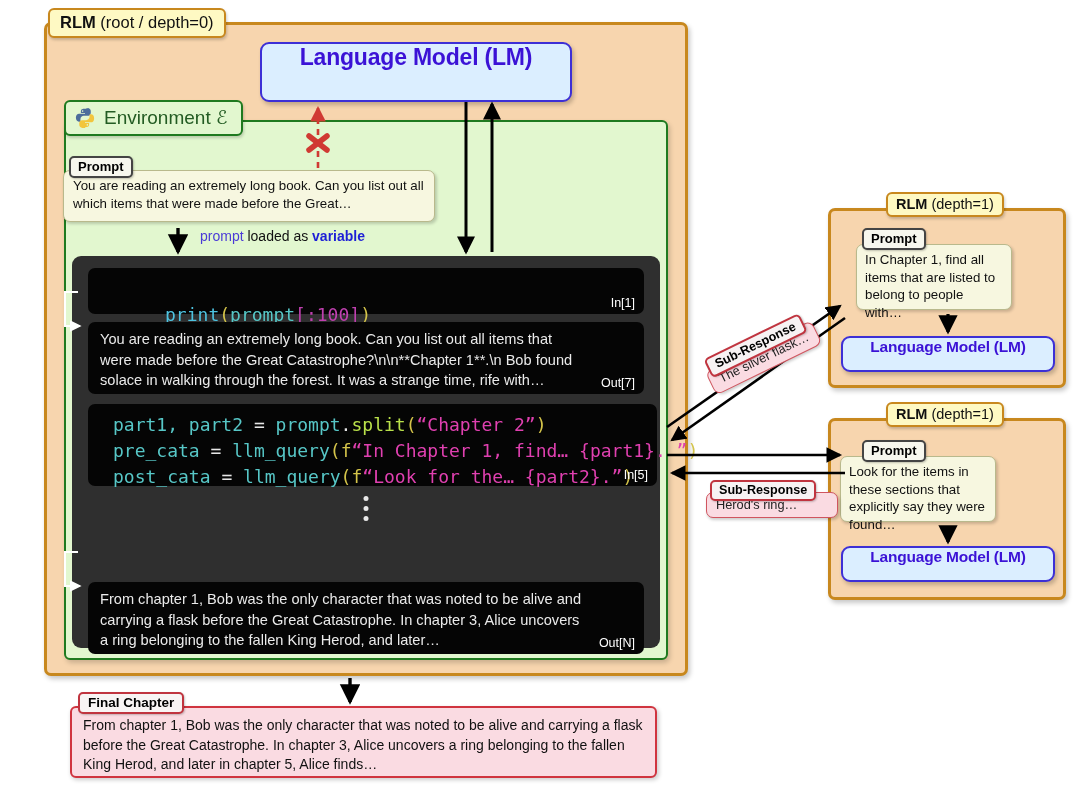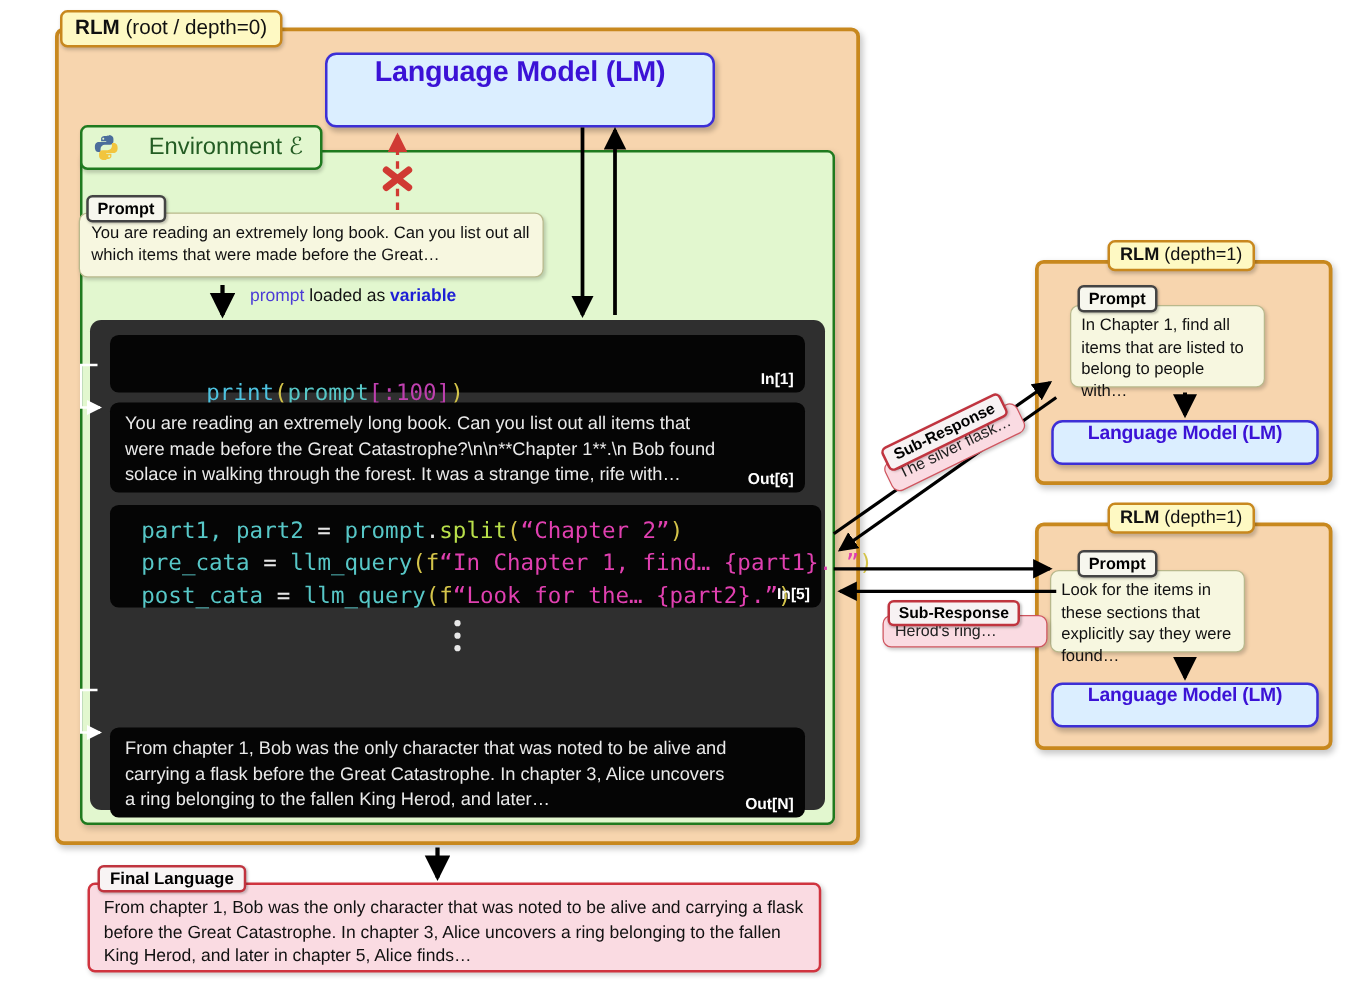--- a/index.html
+++ b/index.html
@@ -34,21 +34,21 @@
 
   
   .env{
     left:64px;top:120px;width:604px;height:540px;
     background:#e2f7cf;border:2.5px solid #1f7a1f;border-radius:6px;
     box-shadow:2px 3px 5px rgba(0,0,0,0.18);
   }
   .env-tag{
     position:absolute;left:64px;top:100px;z-index:30;
     background:#e2f7cf;border:2.5px solid #1f7a1f;border-radius:6px;
-    padding:4px 14px 5px 8px;display:flex;align-items:center;gap:23px;
+    padding:4px 14px 5px 8px;display:flex;align-items:center;gap:8px;
     font-size:19px;color:#235c23;
     box-shadow:1px 2px 3px rgba(0,0,0,0.18);
   }
   .py-ico{width:22px;height:22px;display:block;}
 
   
   .prompt-box{
     background:#f7f7e0;border:1.6px solid #b9b98c;border-radius:7px;
     box-shadow:1.5px 2px 3px rgba(0,0,0,0.18);
     padding:6px 9px;font-size:13.3px;color:#111;line-height:1.32;
@@ -63,21 +63,21 @@
   
   .nb{
     left:72px;top:256px;width:588px;height:392px;
     background:#2f2f2f;border-radius:9px;
   }
   .cell{
     position:absolute;background:#050505;border-radius:7px;
     font-family:"DejaVu Sans Mono","Liberation Mono",monospace;
   }
   .cell-label{
-    position:absolute;right:9px;bottom:4px;color:#fff;font-weight:bold;
+    position:absolute;right:9px;bottom:4px;color:#fff;font-weight:normal;
     font-size:12.5px;font-family:"Liberation Sans",sans-serif;
   }
   .code{
     font-size:18px;line-height:1.45;padding:8px 12px 2px 12px;
     white-space:pre;color:#e6e6e6;
   }
   .out{
     font-size:14.6px;line-height:1.42;padding:7px 58px 6px 12px;
     color:#eaeaea;font-family:"Liberation Sans",sans-serif;
   }
@@ -171,21 +171,21 @@
 
   <div class="cell" style="left:16px;top:12px;width:556px;height:46px;">
     <div class="code">
       <span class="c-fn">print</span><span class="c-par">(</span><span class="c-var">prompt</span><span class="c-br">[</span><span class="c-num">:100</span><span class="c-br">]</span><span class="c-par">)</span>
     </div>
     <span class="cell-label">In[1]</span>
   </div>
 
   <div class="cell" style="left:16px;top:66px;width:556px;height:72px;">
     <div class="out">You are reading an extremely long book. Can you list out all items that were made before the Great Catastrophe?\n\n**Chapter 1**.\n Bob found solace in walking through the forest. It was a strange time, rife with…</div>
-    <span class="cell-label">Out[6]</span>
+    <span class="cell-label">Out[7]</span>
   </div>
 
   <div class="cell" style="left:16px;top:148px;width:556px;height:82px;padding-left:13px;">
     <div class="code"><span class="c-var">part1, part2 </span><span class="c-eq">= </span><span class="c-var">prompt</span><span class="c-eq">.</span><span class="c-attr">split</span><span class="c-par">(</span><span class="c-str">“Chapter 2”</span><span class="c-par">)</span>
 <span class="c-var">pre_cata </span><span class="c-eq">= </span><span class="c-var">llm_query</span><span class="c-par">(</span><span class="c-const">f</span><span class="c-str">“In Chapter 1, find… {part1}. ”</span><span class="c-par">)</span>
 <span class="c-var">post_cata </span><span class="c-eq">= </span><span class="c-var">llm_query</span><span class="c-par">(</span><span class="c-const">f</span><span class="c-str">“Look for the… {part2}.”</span><span class="c-par">)</span></div>
     <span class="cell-label">In[5]</span>
   </div>
 
   <div class="dots" style="top:240px;">
@@ -235,21 +235,21 @@
 <div class="abs" style="left:706px;top:492px;z-index:18;">
   <div class="subresp" style="width:112px;">
     <span>Herod's ring…</span>
   </div>
   <div class="subresp-tag" style="left:4px;top:-12px;">Sub-Response</div>
 </div>
 
 <div class="abs final">
   <span>From chapter 1, Bob was the only character that was noted to be alive and carrying a flask before the Great Catastrophe. In chapter 3, Alice uncovers a ring belonging to the fallen King Herod, and later in chapter 5, Alice finds…</span>
 </div>
-<div class="final-tag">Final Language</div>
+<div class="final-tag">Final Chapter</div>
 
 <svg class="overlay">
   <defs>
     <marker id="ah" markerWidth="7" markerHeight="7" refX="5.2" refY="3" orient="auto">
       <path d="M0,0 L6,3 L0,6 z" fill="#000"></path>
     </marker>
     <marker id="ahr" markerWidth="7" markerHeight="7" refX="5.2" refY="3" orient="auto">
       <path d="M0,0 L6,3 L0,6 z" fill="#d03a33"></path>
     </marker>
     <marker id="ahw" markerWidth="7" markerHeight="7" refX="5.2" refY="3" orient="auto">

